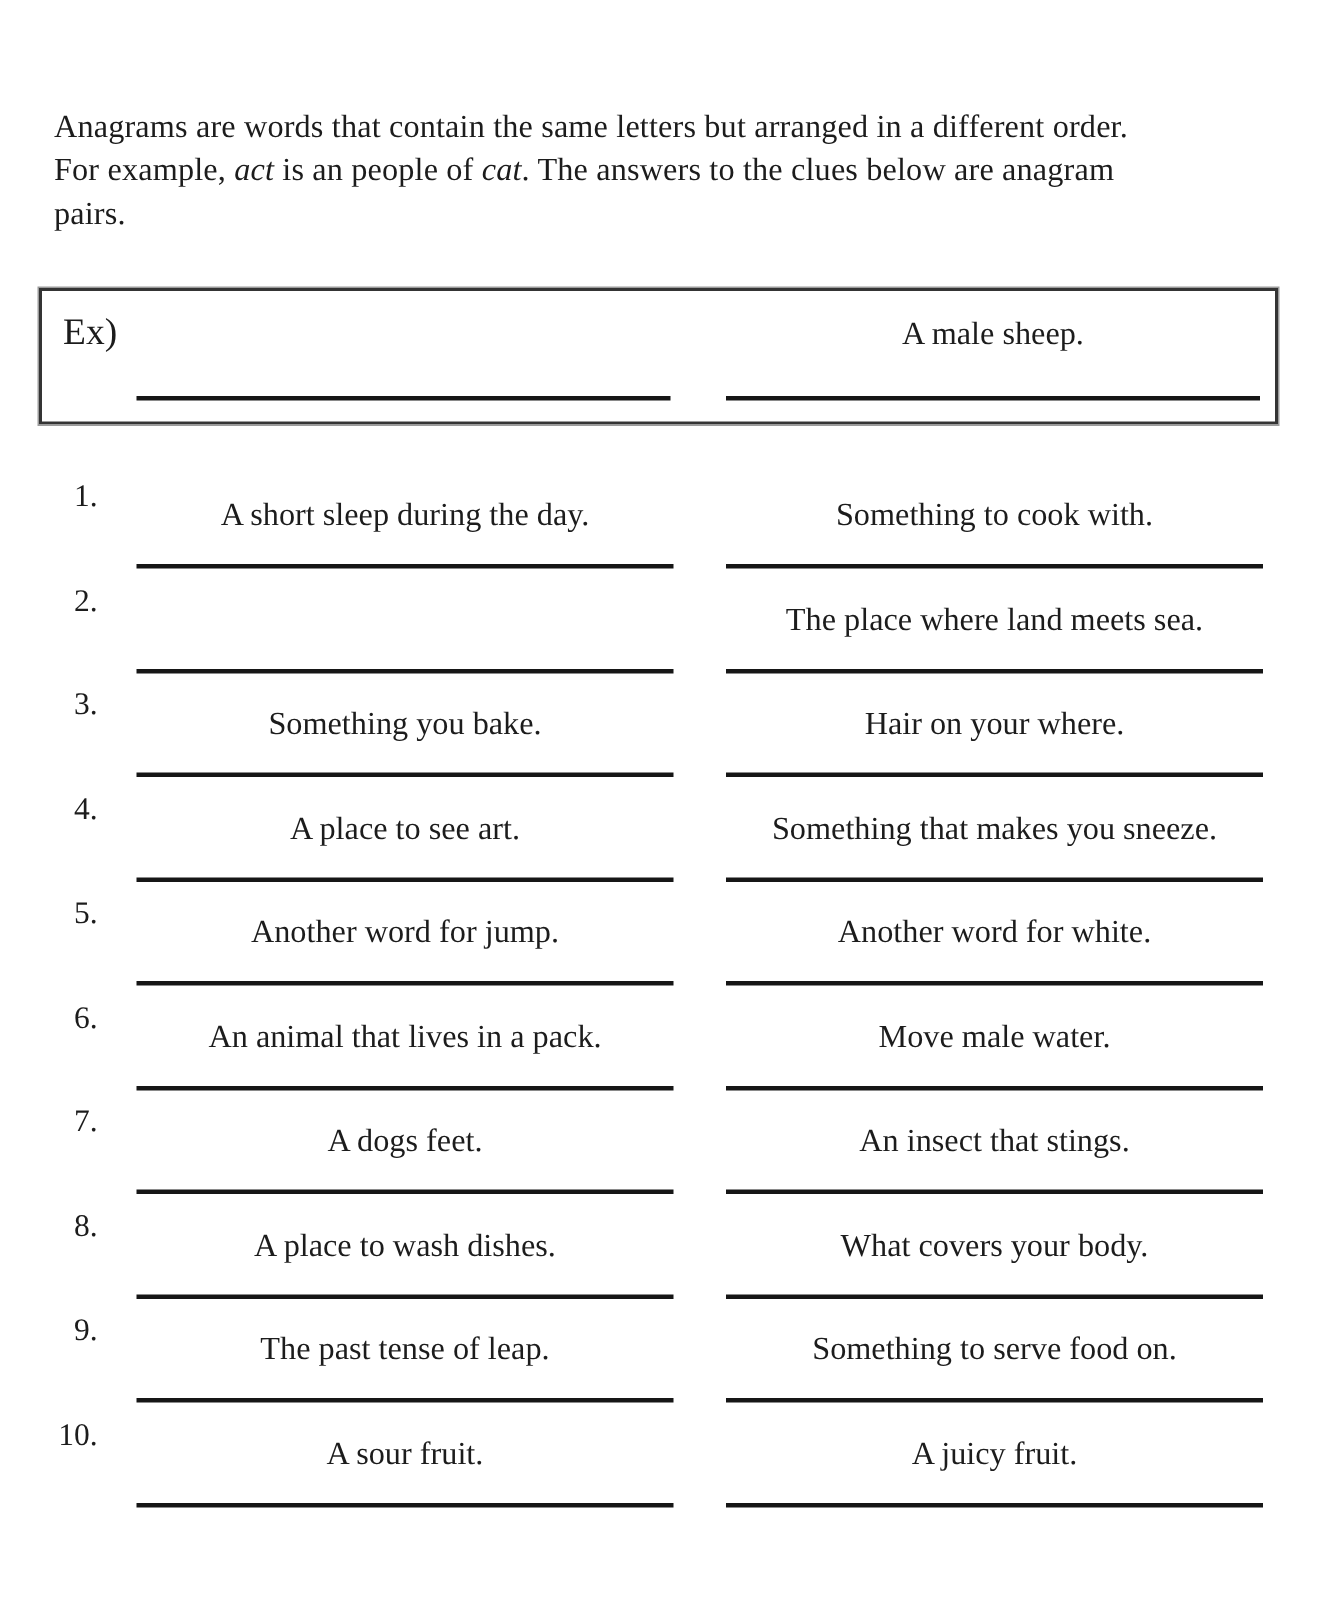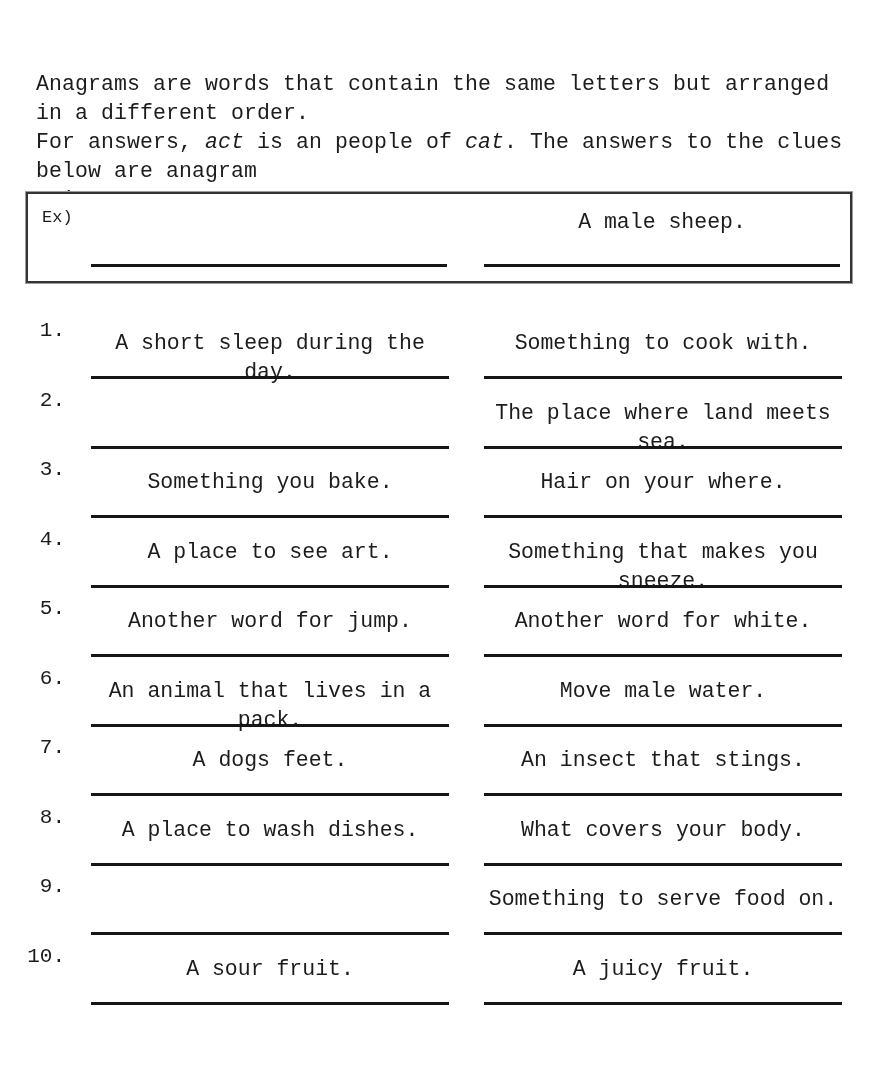--- a/index.html
+++ b/index.html
@@ -1,21 +1,21 @@
 <!DOCTYPE html>
 <html style="--ink: #1c1c1c; --line: #161616; --box-border: #343434; --box-outline: #9b9b9b; --paper: #ffffff;"><head>
 <meta charset="utf-8">
 <style>
   html, body { margin: 0; padding: 0; background: #ffffff; }
   .page {
     position: relative;
     width: 880px;
     height: 1080px;
     background: var(--paper, #ffffff);
-    font-family: Liberation Mono, monospace;
+    font-family: Liberation Serif, serif;
     color: var(--ink, #1c1c1c);
     overflow: hidden;
   }
   
   .intro {
     position: absolute;
     left: 36px;
     top: 70px;
     width: 815px;
     font-size: 21.5px;
@@ -32,21 +32,21 @@
     width: 822px;
     height: 87px;
     border: 2px solid var(--box-border, #343434);
     outline: 1px solid var(--box-outline, #9b9b9b);
     background: #ffffff;
   }
   .example-label {
     position: absolute;
     left: 14px;
     top: 14px;
-    font-size: 17px;
+    font-size: 25px;
   }
 
   
   .cell { position: absolute; top: 0; bottom: 0; }
   .cell .clue {
     display: block;
     text-align: center;
     font-size: 21.5px;
     line-height: 29px;
   }
@@ -84,21 +84,21 @@
   .row .clue  { margin-top: 14px; }
   .row .blank { top: 61px; }
 </style>
 </head>
 <body>
 
 <div class="page">
 
   <div class="intro">
       <div><span>Anagrams are words that contain the same letters but arranged in a different order.</span></div>
-      <div><span>For answers, </span><span class="italic">act</span><span> is an people of </span><span class="italic">cat</span><span>. The answers to the clues below are anagram</span></div>
+      <div><span>For example, </span><span class="italic">act</span><span> is an people of </span><span class="italic">cat</span><span>. The answers to the clues below are anagram</span></div>
       <div><span>pairs.</span></div>
     </div>
 
   <div class="example-box">
     <span class="example-label">Ex)</span>
     <div class="cell left">
       <div class="blank"></div>
     </div>
     <div class="cell right">
       <span class="clue">A male sheep.</span>
@@ -198,20 +198,21 @@
     </div>
     <div class="cell right">
       <span class="clue">What covers your body.</span>
       <div class="blank"></div>
     </div>
   </div>
 
   <div class="row">
     <span class="num">9.</span>
     <div class="cell left">
+      <span class="clue">The past tense of leap.</span>
       <div class="blank"></div>
     </div>
     <div class="cell right">
       <span class="clue">Something to serve food on.</span>
       <div class="blank"></div>
     </div>
   </div>
 
   <div class="row">
     <span class="num">10.</span>

